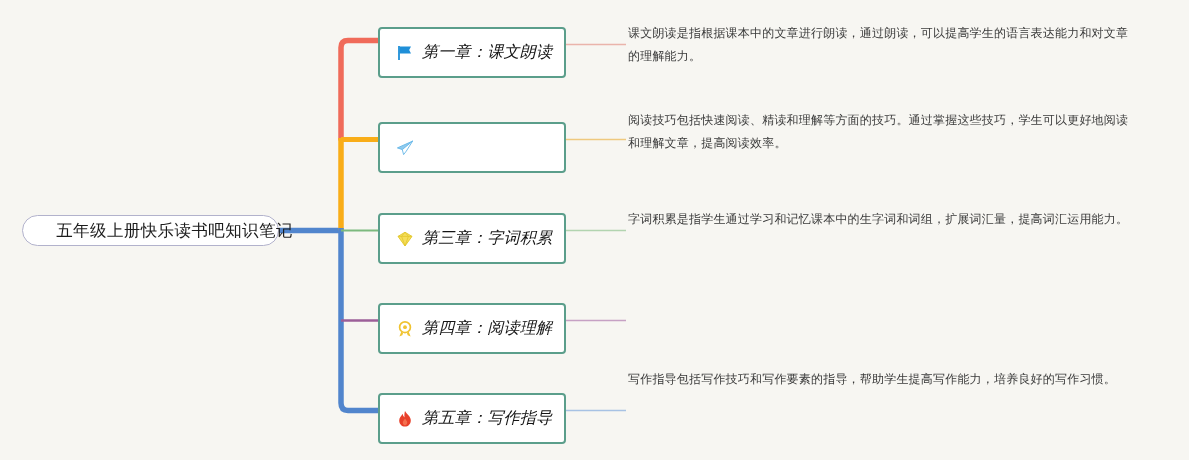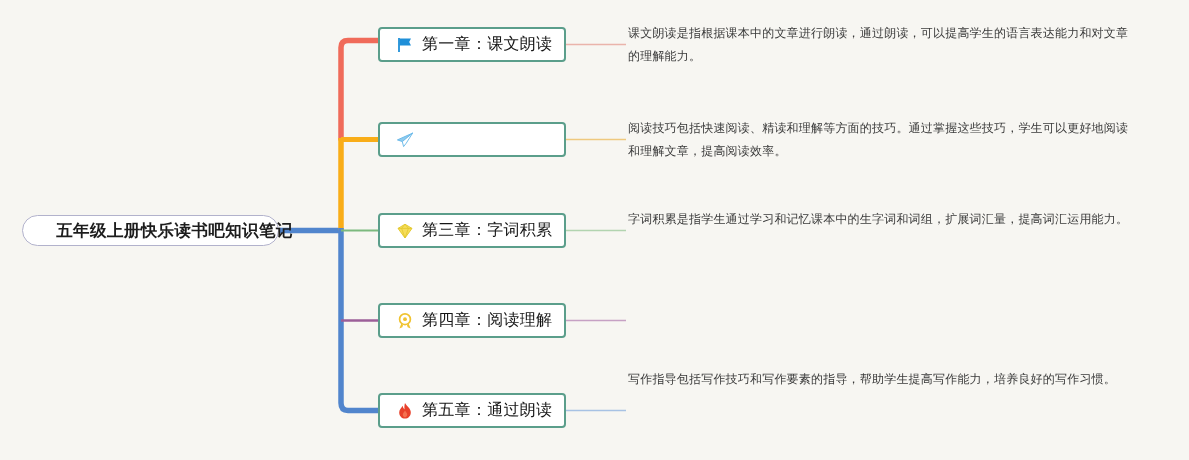--- a/index.html
+++ b/index.html
@@ -34,39 +34,40 @@
     width: 257px; height: 31px;
     background: #ffffff;
     border: 1.6px solid #b2b2cc;
     border-radius: 16px;
     display: flex;
     align-items: center;
     justify-content: center;
   }
   .root-label {
     font-size: 16.5px;
-    font-weight: bold;
+    font-weight: normal;
     color: #1c1c1c;
     letter-spacing: 0.4px;
     white-space: nowrap;
     margin-left: 48px;
   }
 
   
   .chap-node {
     position: absolute;
     left: 378px;
     width: 188px;
-    height: 35px;
+    height: 51px;
     background: #ffffff;
     border: 2px solid #5b9e8b;
     border-radius: 4px;
     display: flex;
     align-items: center;
     padding-left: 14px;
+    font-style: italic;
   }
   .chap-ico {
     width: 21px; height: 21px;
     flex: 0 0 21px;
     margin-right: 7px;
     display: flex;
     align-items: center;
     justify-content: center;
   }
   .chap-ico svg { display: block; }
@@ -162,21 +163,21 @@
     <span class="chap-label">第三章：字词积累</span>
   </div>
 
   <div class="chap-node" style="top:393px">
     <span class="chap-ico">
       <svg viewBox="0 0 20 20" width="20" height="20">
         <path d="M10 2 C12.6 6.2 15.8 7.6 15.8 11.4 C15.8 14.8 13.2 17.6 10 17.6 C6.8 17.6 4.2 14.8 4.2 11.4 C4.2 8.6 6.2 7.4 7.6 4.8 C8.1 7.0 8.9 7.8 9.6 8.4 C9.2 6.2 9.4 4.0 10 2 Z" fill="#e8402a"></path>
         <path d="M10 9.4 C11.2 11.2 12.2 12.0 12.2 13.6 C12.2 15.2 11.2 16.4 10 16.4 C8.8 16.4 7.8 15.2 7.8 13.6 C7.8 12.2 8.9 11.2 10 9.4 Z" fill="#f4704f"></path>
       </svg>
     </span>
-    <span class="chap-label">第五章：通过朗读</span>
+    <span class="chap-label">第五章：写作指导</span>
   </div>
 
   <div class="desc" style="top:22px">课文朗读是指根据课本中的文章进行朗读，通过朗读，可以提高学生的语言表达能力和对文章的理解能力。</div>
-  <div class="desc" style="top:117px">阅读技巧包括快速阅读、精读和理解等方面的技巧。通过掌握这些技巧，学生可以更好地阅读和理解文章，提高阅读效率。</div>
+  <div class="desc" style="top:109px">阅读技巧包括快速阅读、精读和理解等方面的技巧。通过掌握这些技巧，学生可以更好地阅读和理解文章，提高阅读效率。</div>
   <div class="desc" style="top:208px">字词积累是指学生通过学习和记忆课本中的生字词和词组，扩展词汇量，提高词汇运用能力。</div>
   <div class="desc" style="top:368px">写作指导包括写作技巧和写作要素的指导，帮助学生提高写作能力，培养良好的写作习惯。</div>
 
 </div>
 
 </body></html>

